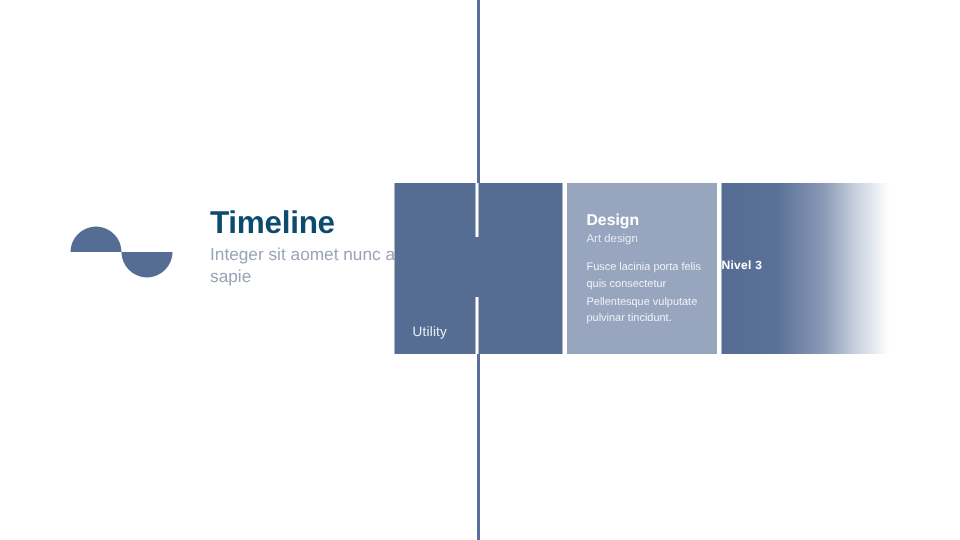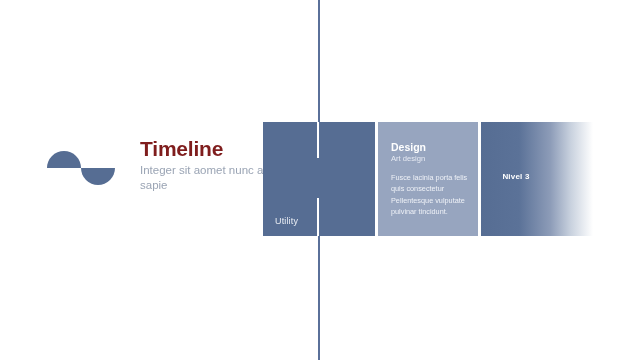--- a/index.html
+++ b/index.html
@@ -41,21 +41,21 @@
 
   #title-group {
     position: absolute;
     left: 95px;
     top: 0px;
     width: 130px;
   }
   #page-title {
     font-size: 21px;
     font-weight: bold;
-    color: #7f1d1d;
+    color: #0c4a6e;
     letter-spacing: -0.2px;
     line-height: 1.05;
     white-space: nowrap;
   }
   #page-subtitle {
     margin-top: 3px;
     font-size: 11.5px;
     font-weight: normal;
     color: #9aa4b4;
     line-height: 1.32;
@@ -162,21 +162,21 @@
     font-size: 7.3px;
     color: #eef1f7;
     line-height: 1.55;
   }
 
   #nivel-label {
     position: absolute;
     left: 0px;
     right: 0px;
     top: 50px;
-    text-align: center;
+    text-align: left;
     padding-right: 42px;
     font-size: 8px;
     font-weight: bold;
     color: #ffffff;
     letter-spacing: 0.2px;
   }
 </style>
 </head>
 <body>
 

